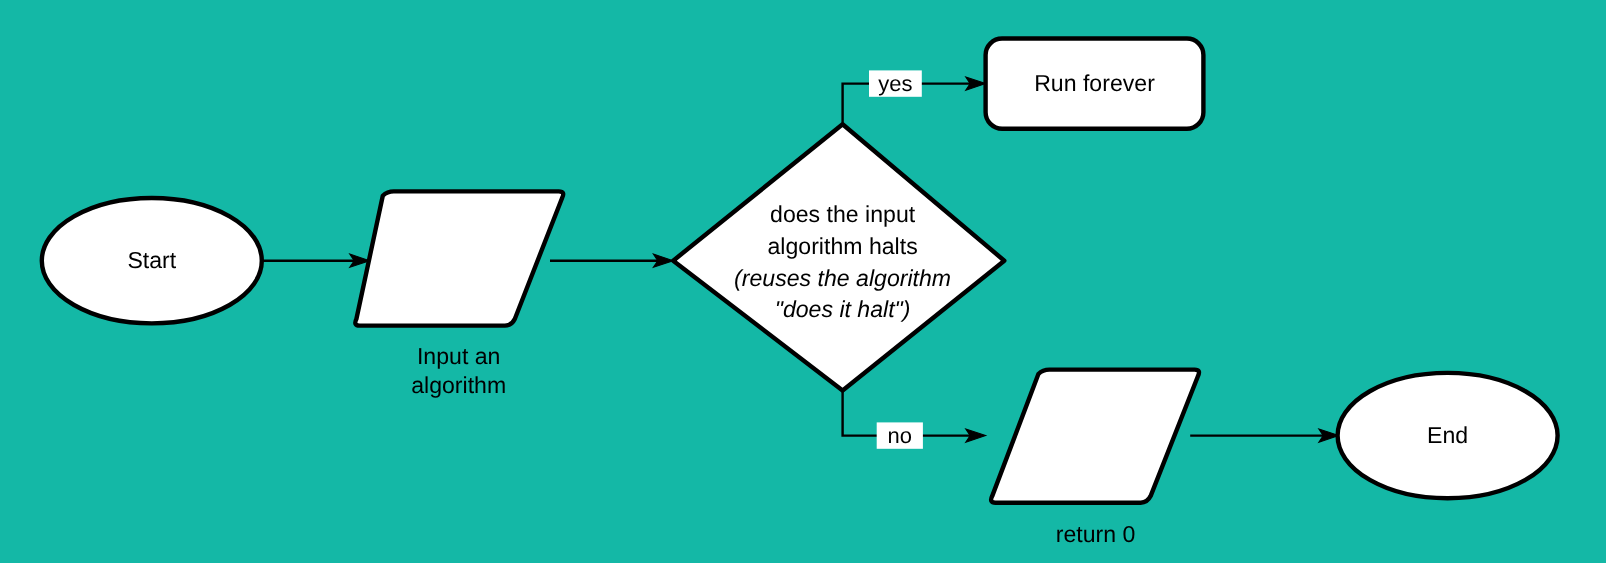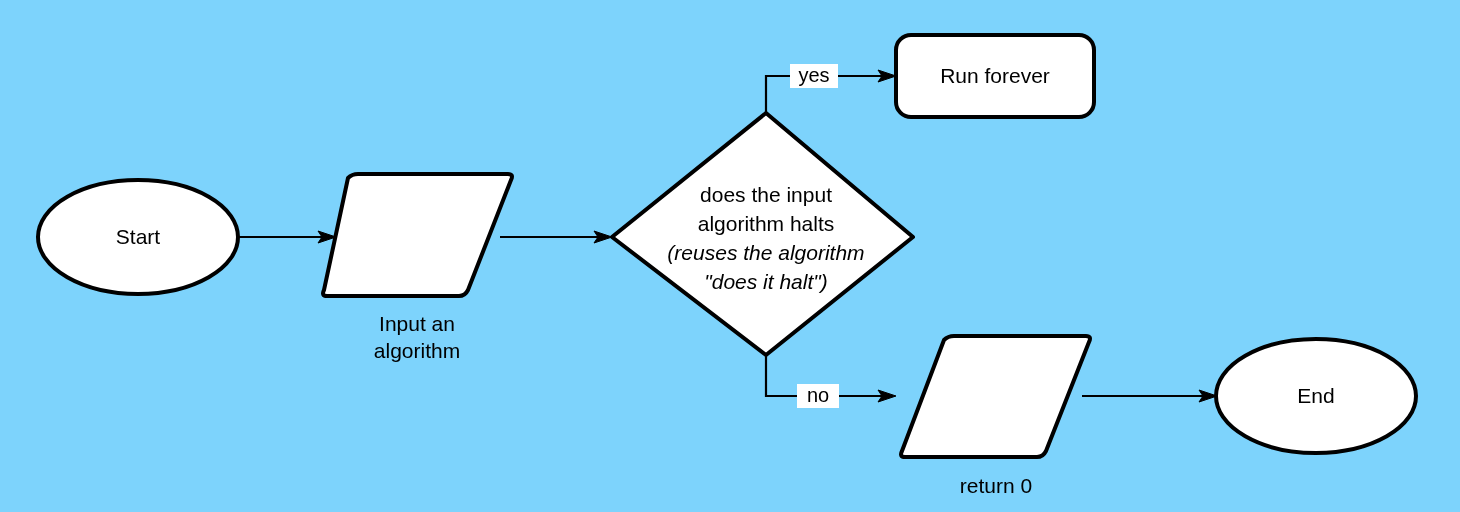--- a/index.html
+++ b/index.html
@@ -4,21 +4,21 @@
 <style>
   html, body {
     margin: 0;
     padding: 0;
     background: #ffffff;
   }
   #canvas {
     position: relative;
     width: 1460px;
     height: 512px;
-    background: #7dd3fc;
+    background: #14b8a6;
     overflow: hidden;
     font-family: "Liberation Sans", sans-serif;
   }
   #flow-svg {
     position: absolute;
     top: 0;
     left: 0;
     width: 1460px;
     height: 512px;
   }

